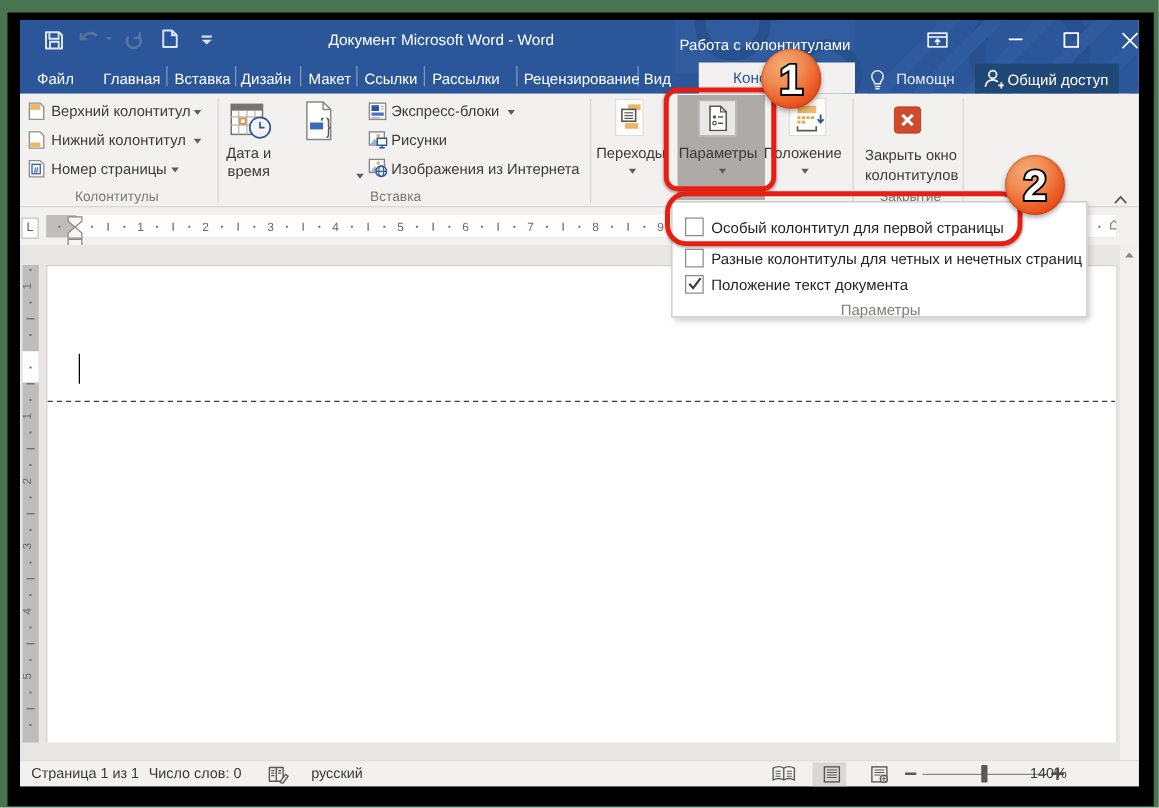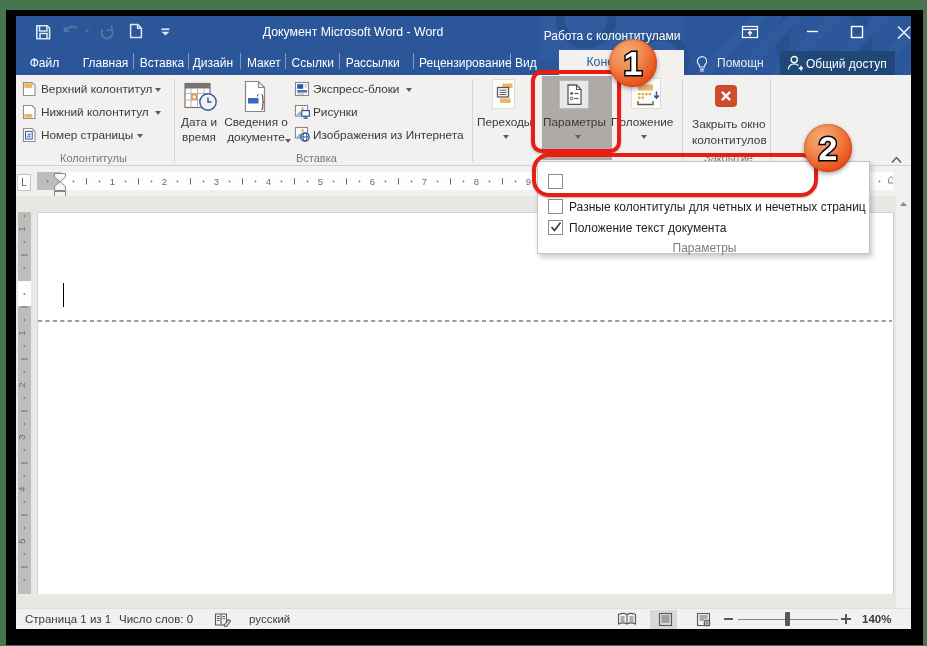--- a/index.html
+++ b/index.html
@@ -181,21 +181,20 @@
   <div class="abs rtext" style="left:161px;top:40px;width:44px;text-align:center;line-height:15px;">Дата и<br>время</div>
   <svg class="abs" style="left:228px;top:5px;width:24px;height:33px;" viewBox="0 0 24 33">
     <path d="M1.5 1.5 h13 l6 6 v24 h-19 z" fill="#fff" stroke="#8a8886" stroke-width="1.2"></path>
     <path d="M14.5 1.5 v6 h6" fill="none" stroke="#8a8886" stroke-width="1.2"></path>
     <rect x="4" y="18" width="10.5" height="5.5" fill="#3a6cb5"></rect>
     <g stroke="#5a5856" stroke-width="1.2" fill="none">
       <path d="M17.2 14.5 c1.2 0 1.6 1 1.6 2 v4 c0 1 .6 1.6 1.6 1.6 c-1 0 -1.6 .6 -1.6 1.6 v4 c0 1 -.4 2 -1.6 2"></path>
       <path d="M14.8 14.5 c-1.2 0 -1.6 1 -1.6 2"></path>
     </g>
   </svg>
-  <div class="abs rtext" style="left:200px;top:40px;width:80px;text-align:center;line-height:15px;">Сведения о<br>документе</div>
     <div class="abs caret" style="left:268.5px;top:64px;"></div>
   <svg class="abs" style="left:278px;top:6px;width:16px;height:64px;" viewBox="0 0 16 64">
 
     <rect x="1.5" y="1.5" width="13" height="13" fill="#fff" stroke="#8a8886" stroke-width="1.1"></rect>
     <rect x="3.2" y="3.2" width="6" height="4.6" fill="#2b579a"></rect>
     <line x1="10.5" y1="4" x2="13" y2="4" stroke="#b0aeac" stroke-width="1"></line>
     <line x1="10.5" y1="6" x2="13" y2="6" stroke="#b0aeac" stroke-width="1"></line>
     <rect x="3.2" y="9" width="9.8" height="2.6" fill="#4472c4"></rect>
     <line x1="3.2" y1="13" x2="10" y2="13" stroke="#b0aeac" stroke-width="1"></line>
 
@@ -441,25 +440,26 @@
   </svg>
 
   <div class="abs" style="left:708px;top:9px;width:9px;height:1.5px;background:#5a5856;"></div>
   <div class="abs" style="left:722px;top:9.5px;width:100px;height:1px;background:#8a8886;"></div>
   <div class="abs" style="left:770.5px;top:6.5px;width:1px;height:7px;background:#8a8886;"></div>
   <div class="abs" style="left:769px;top:3px;width:5px;height:14px;background:#5a5856;border-radius:1px;"></div>
   <div class="abs" style="left:825px;top:5px;width:10px;height:10px;">
     <div class="abs" style="left:0;top:4.25px;width:10px;height:1.5px;background:#5a5856;"></div>
     <div class="abs" style="left:4.25px;top:0;width:1.5px;height:10px;background:#5a5856;"></div>
   </div>
-  <div class="abs stxt" style="left:846px;top:3.5px;font-weight:bold;">140%</div>
+  <div class="abs stxt" style="left:808px;top:3.5px;">140%</div>
 </div>
 
 <div id="menu" class="abs">
   <div class="cb" style="left:10px;top:12px;"></div>
+  <div class="mtxt" style="left:31px;top:13px;">Особый колонтитул для первой страницы</div>
   <div class="cb" style="left:10px;top:37px;"></div>
   <div class="mtxt" style="left:31px;top:38px;text-align:center;">Разные колонтитулы для четных и нечетных страниц</div>
   <div class="cb" style="left:10px;top:58px;"></div>
   <svg class="abs" style="left:11px;top:58px;width:14px;height:14px;" viewBox="0 0 14 14">
     <path d="M2.5 7 l3 3.5 l6 -8" fill="none" stroke="#3b3a39" stroke-width="1.7"></path>
   </svg>
   <div class="mtxt" style="left:31px;top:59px;">Положение текст документа</div>
   <div class="mtxt" style="left:0;top:79px;width:333px;text-align:center;color:#807e7c;">Параметры</div>
 </div>
 

